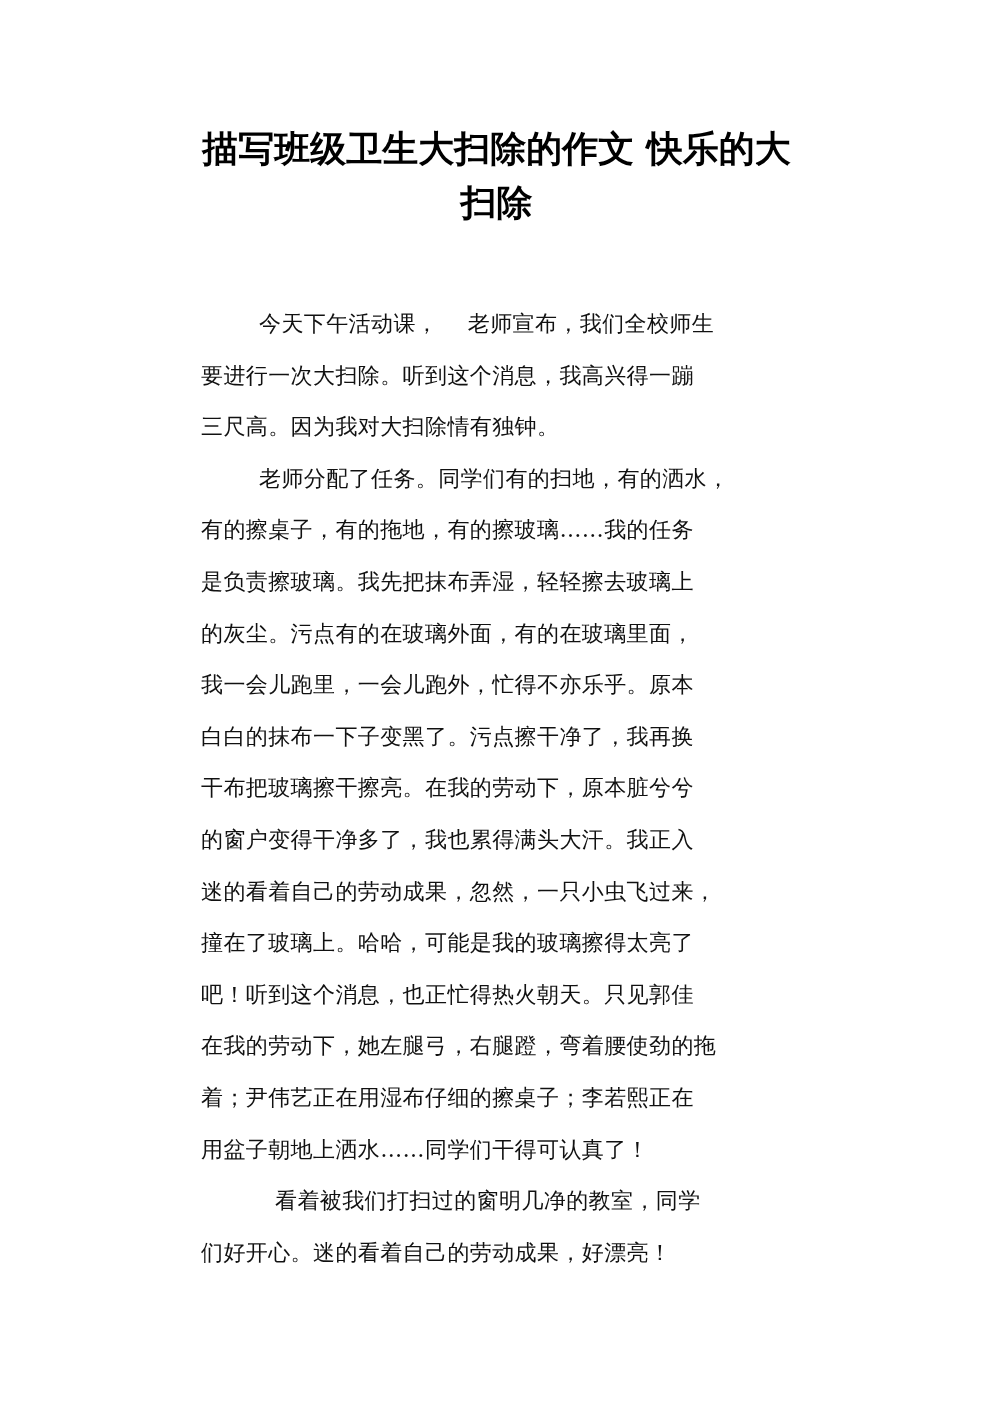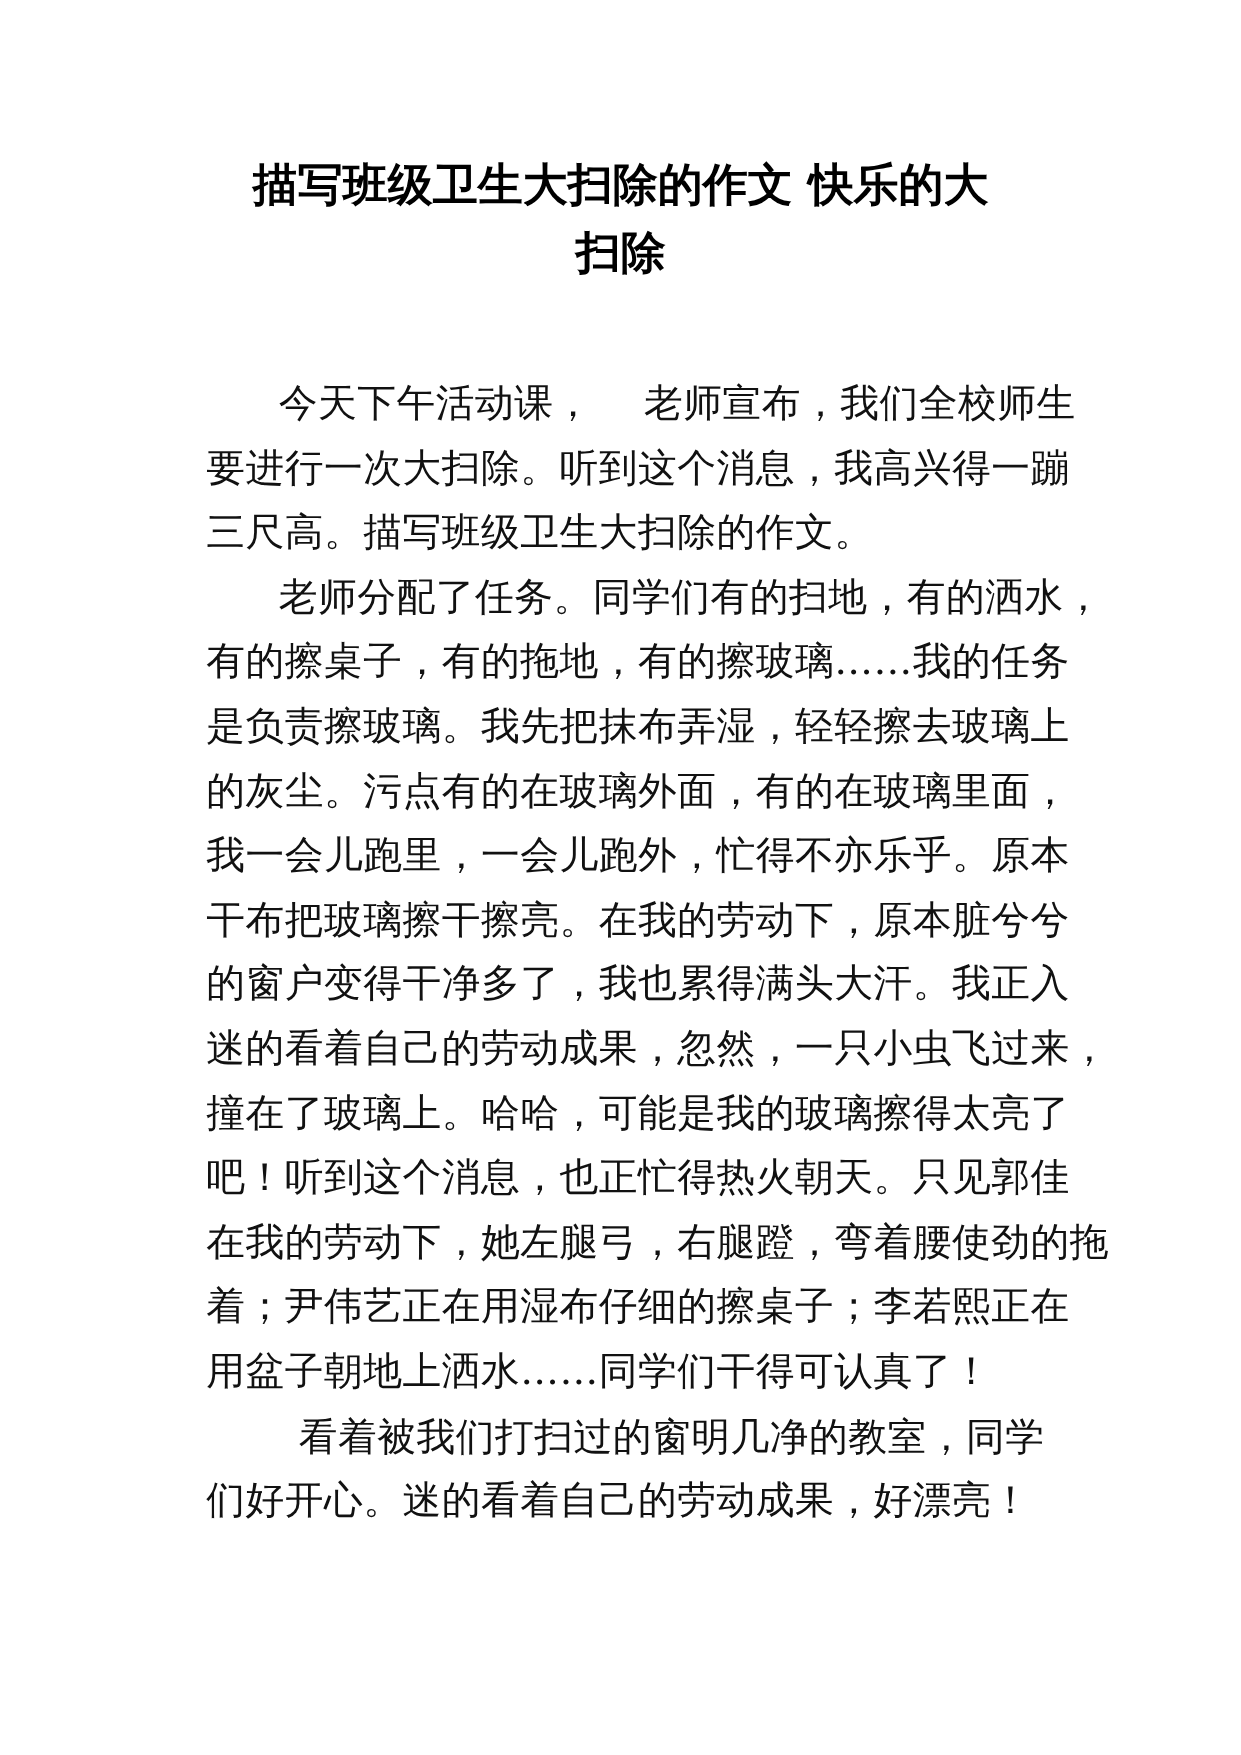--- a/index.html
+++ b/index.html
@@ -42,51 +42,53 @@
     .body-text {
       position: absolute;
       left: 165px;
       top: 298px;
       width: 680px;
     }
     .line {
       display: block;
       height: 51.6px;
       line-height: 51.6px;
-      font-size: 31px;
+      font-size: 22px;
       white-space: nowrap;
       letter-spacing: 0.4px;
+      margin-left: 36px;
     }
     .indent { padding-left: 58px; }
-    .indent-wide { padding-left: 74px; font-family: Liberation Serif, serif; }
+    .indent-wide { padding-left: 74px; }
   </style>
 </head>
 <body>
 
 <div class="page">
 
   <h1 class="title">
     <span class="tline">描写班级卫生大扫除的作文  快乐的大</span>
     <span class="tline">扫除</span>
   </h1>
 
   <div class="body-text">
 
     <div>
       <span class="line indent" style="white-space:pre;">今天下午活动课，    老师宣布，我们全校师生</span>
       <span class="line">要进行一次大扫除。听到这个消息，我高兴得一蹦</span>
-      <span class="line">三尺高。描写班级卫生大扫除的作文。</span>
+      <span class="line">三尺高。因为我对大扫除情有独钟。</span>
     </div>
 
     <div>
       <span class="line indent">老师分配了任务。同学们有的扫地，有的洒水，</span>
       <span class="line">有的擦桌子，有的拖地，有的擦玻璃……我的任务</span>
       <span class="line">是负责擦玻璃。我先把抹布弄湿，轻轻擦去玻璃上</span>
       <span class="line">的灰尘。污点有的在玻璃外面，有的在玻璃里面，</span>
       <span class="line">我一会儿跑里，一会儿跑外，忙得不亦乐乎。原本</span>
+      <span class="line">白白的抹布一下子变黑了。污点擦干净了，我再换</span>
       <span class="line">干布把玻璃擦干擦亮。在我的劳动下，原本脏兮兮</span>
       <span class="line">的窗户变得干净多了，我也累得满头大汗。我正入</span>
       <span class="line">迷的看着自己的劳动成果，忽然，一只小虫飞过来，</span>
       <span class="line">撞在了玻璃上。哈哈，可能是我的玻璃擦得太亮了</span>
       <span class="line">吧！听到这个消息，也正忙得热火朝天。只见郭佳</span>
       <span class="line">在我的劳动下，她左腿弓，右腿蹬，弯着腰使劲的拖</span>
       <span class="line">着；尹伟艺正在用湿布仔细的擦桌子；李若熙正在</span>
       <span class="line">用盆子朝地上洒水……同学们干得可认真了！</span>
     </div>
 

